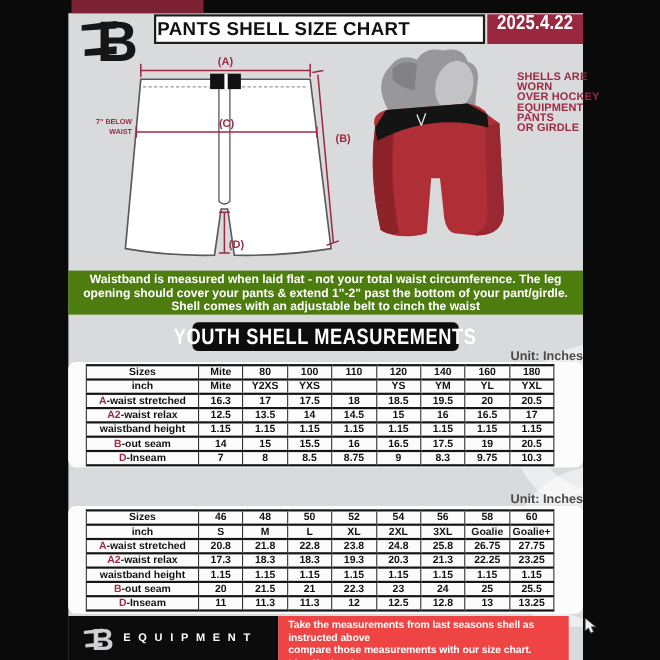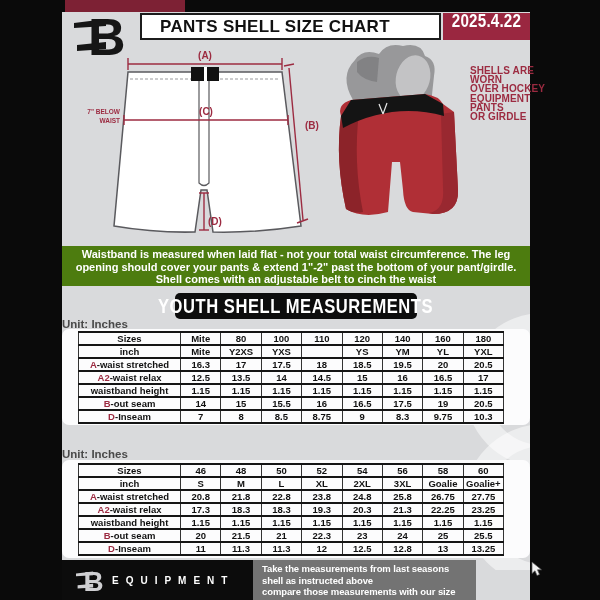--- a/index.html
+++ b/index.html
@@ -7,21 +7,21 @@
   #stage{position:relative;width:600px;height:600px;background:#0a0a0a;overflow:hidden;
          font-family:"Liberation Sans", sans-serif;}
   
   .page{position:absolute;left:62px;top:12px;width:468px;height:588px;background:#d9dadc;}
   .top-maroon-strip{position:absolute;left:65px;top:0;width:120px;height:12px;background:#7d2134;}
   .side-bar-left{position:absolute;left:0;top:0;width:62px;height:600px;background:#0a0a0a;}
   .side-bar-right{position:absolute;left:530px;top:0;width:70px;height:600px;background:#0a0a0a;}
 
   
   .title-box{position:absolute;left:140px;top:13px;width:301px;height:27px;background:#ffffff;
-             border:2px solid #1c1c1c;display:flex;align-items:center;padding-left:18px;}
+             border:2px solid #1c1c1c;display:flex;align-items:center;padding-left:1px;}
   .title-box span{font-size:17px;font-weight:bold;color:#111;letter-spacing:.3px;}
   .date-box{position:absolute;left:443px;top:13px;width:87px;height:27px;background:#9a2740;
             display:flex;justify-content:center;}
   .date-box span{font-size:16px;font-weight:bold;color:#fff;letter-spacing:.2px;transform:scale(.95,1.15);}
 
   
   .below-waist{position:absolute;left:78px;top:107px;width:42px;text-align:right;
                font-size:6.5px;font-weight:bold;color:#9c2b41;line-height:9px;}
   .photo-note{position:absolute;left:446px;top:66px;width:96px;font-size:10px;font-weight:bold;
               color:#9c2b41;line-height:9.2px;letter-spacing:.1px;margin-left:24px;}
@@ -31,21 +31,21 @@
                color:#fff;text-align:center;font-weight:bold;font-size:11px;line-height:12.6px;
                padding-top:2px;}
 
   
   .section-banner{position:absolute;height:26px;background:#0d0d0d;border-radius:5px;
                   display:flex;align-items:center;justify-content:center;}
   .section-banner span{color:#fff;font-weight:800;font-size:18px;letter-spacing:.6px;
                        white-space:nowrap;transform:scale(.92,1.12);}
   #youth-banner{left:175px;top:293px;width:242px;}
   #adult-banner{left:173px;top:422px;width:248px;}
-  .unit-line{position:absolute;left:62px;width:468px;text-align:left;font-size:11.5px;
+  .unit-line{position:absolute;left:62px;width:468px;text-align:right;font-size:11.5px;
              color:#4a4a4a;font-weight:600;}
   #youth-unit{top:318px;}
   #adult-unit{top:448px;}
 
   .panel{position:absolute;left:62px;width:468px;background:#fcfcfd;border-radius:7px;}
   #youth-panel{top:329px;height:96px;}
   #adult-panel{top:460px;height:98px;}
 
   
   table.size-table{position:absolute;left:78px;width:426px;border-collapse:collapse;table-layout:fixed;}
@@ -55,21 +55,21 @@
                       border-top:2px solid #151515;border-bottom:2px solid #151515;
                       height:13px;padding:0;text-align:center;font-size:9.5px;font-weight:bold;
                       color:#111;line-height:11px;overflow:hidden;white-space:nowrap;}
   table.size-table td.lbl{width:102px;}
   table.size-table td .pfx{color:#9c2b41;}
 
   
   .footer-black{position:absolute;left:62px;top:560px;width:191px;height:40px;background:#0c0c0c;
                 display:flex;align-items:center;}
   .footer-brand{color:#fff;font-size:10px;font-weight:bold;letter-spacing:7px;margin-left:6px;}
-  .footer-maroon{position:absolute;left:253px;top:560px;width:223px;height:40px;background:#737373;
+  .footer-maroon{position:absolute;left:253px;top:560px;width:264px;height:40px;background:#ef4444;
                  color:#fff;font-size:9.5px;font-weight:bold;line-height:11.6px;
                  padding:3px 16px 0 9px;letter-spacing:-.1px;}
 
   .wm{position:absolute;left:430px;top:310px;pointer-events:none;}
   svg text{font-family:"Liberation Sans", sans-serif;}
 </style>
 </head>
 <body>
 
 <div id="stage">

